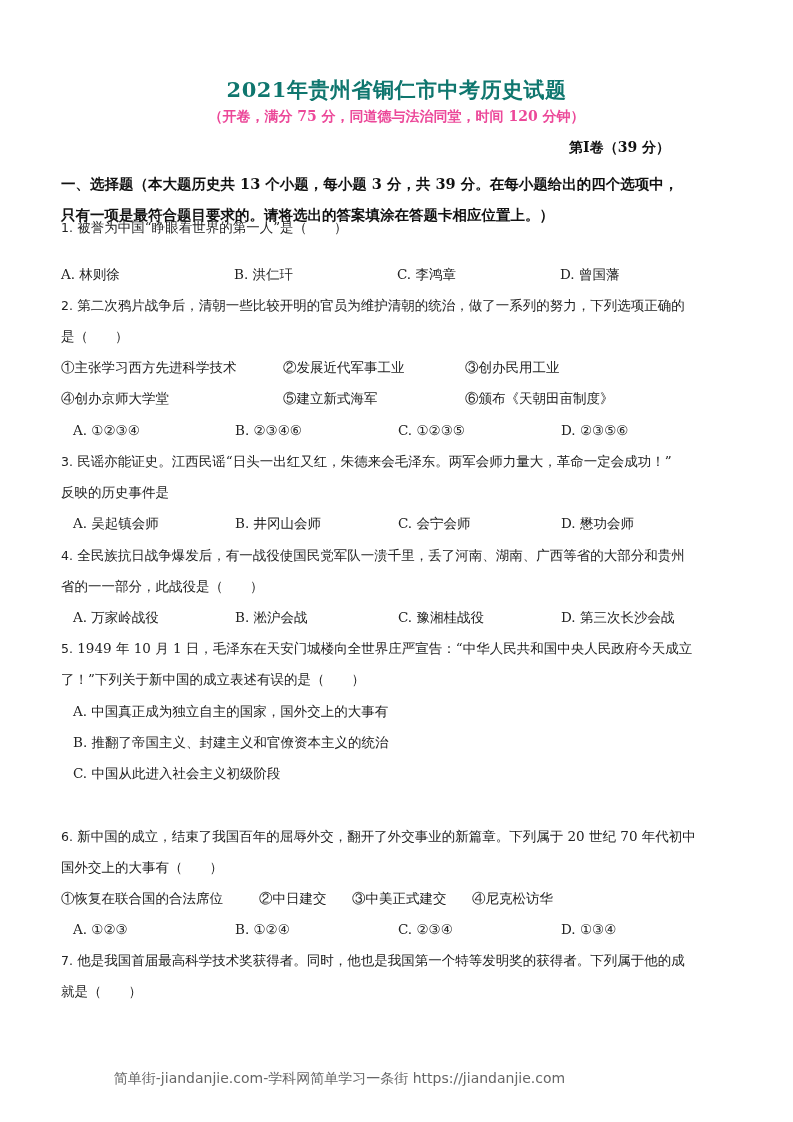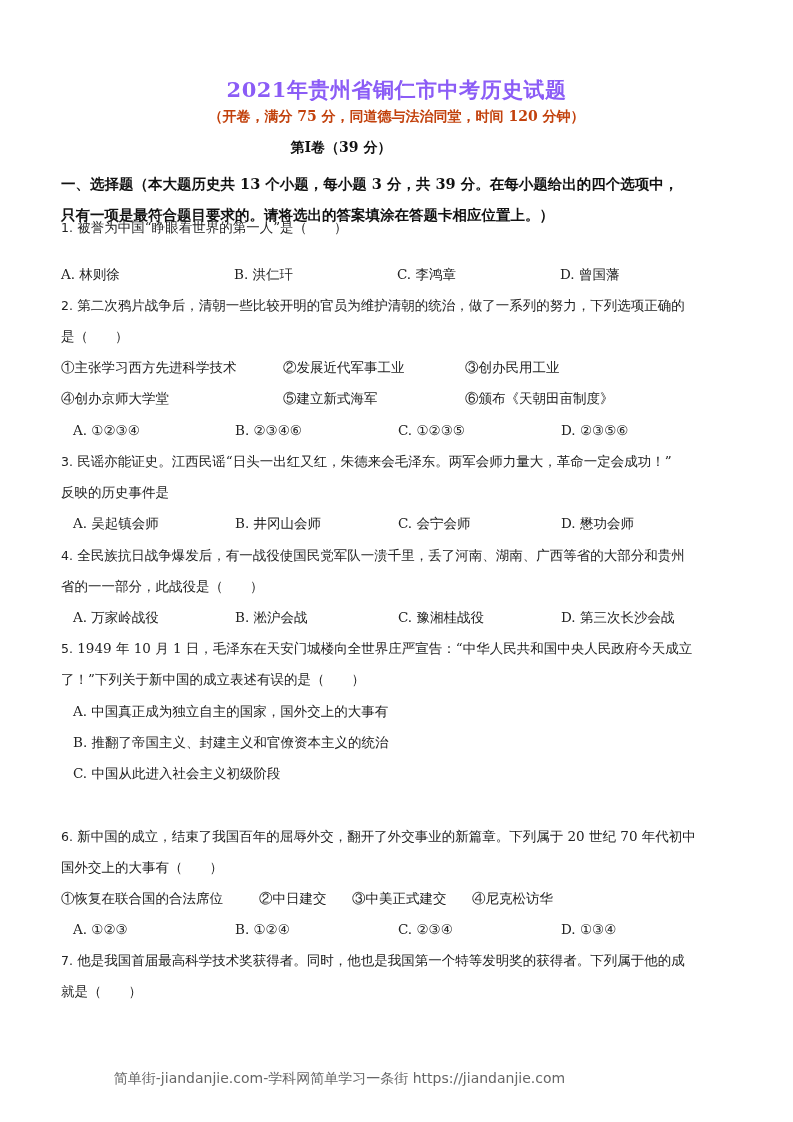--- a/index.html
+++ b/index.html
@@ -1,23 +1,23 @@
 <!DOCTYPE html>
 <html><head>
 <meta charset="utf-8">
 <style>
   html, body { margin: 0; padding: 0; background: #ffffff; }
   body { width: 793px; height: 1122px; position: relative; overflow: hidden;
          font-family: "DejaVu Serif", "Liberation Serif", serif; color: #111; }
   .page { position: absolute; left: 0; top: 0; width: 793px; height: 1122px; }
   .title { position: absolute; top: 76px; left: 0; width: 793px; text-align: center;
-           font-size: 21px; font-weight: bold; letter-spacing: 0.5px; color: #8b5cf6; }
+           font-size: 21px; font-weight: bold; letter-spacing: 0.5px; color: #0f766e; }
   .subtitle { position: absolute; top: 108px; left: 0; width: 793px; text-align: center;
-              font-size: 14px; font-weight: bold; color: #c2410c; }
-  .vol { position: absolute; top: 139px; left: 6px; width: 670px; text-align: center;
+              font-size: 14px; font-weight: bold; color: #ec4899; }
+  .vol { position: absolute; top: 139px; left: 0; width: 670px; text-align: right;
          font-size: 14px; font-weight: bold; color: #111; }
   .section { position: absolute; left: 61px; width: 680px; font-size: 14.5px; font-weight: bold;
              line-height: 31px; color: #111; }
   .line { position: absolute; left: 61px; width: 680px; font-size: 13.5px; line-height: 20px;
           white-space: nowrap; color: #222; }
   .opt { position: absolute; font-size: 13.5px; line-height: 20px; white-space: nowrap; color: #222; }
   .qnum { font-family: "DejaVu Sans", "Liberation Sans", sans-serif; font-size: 12.5px; }
   .footer { position: absolute; top: 1070px; left: 0; width: 679px; text-align: center;
             font-family: "DejaVu Sans", "Liberation Sans", sans-serif; font-size: 14px; color: #666; }
 </style>

